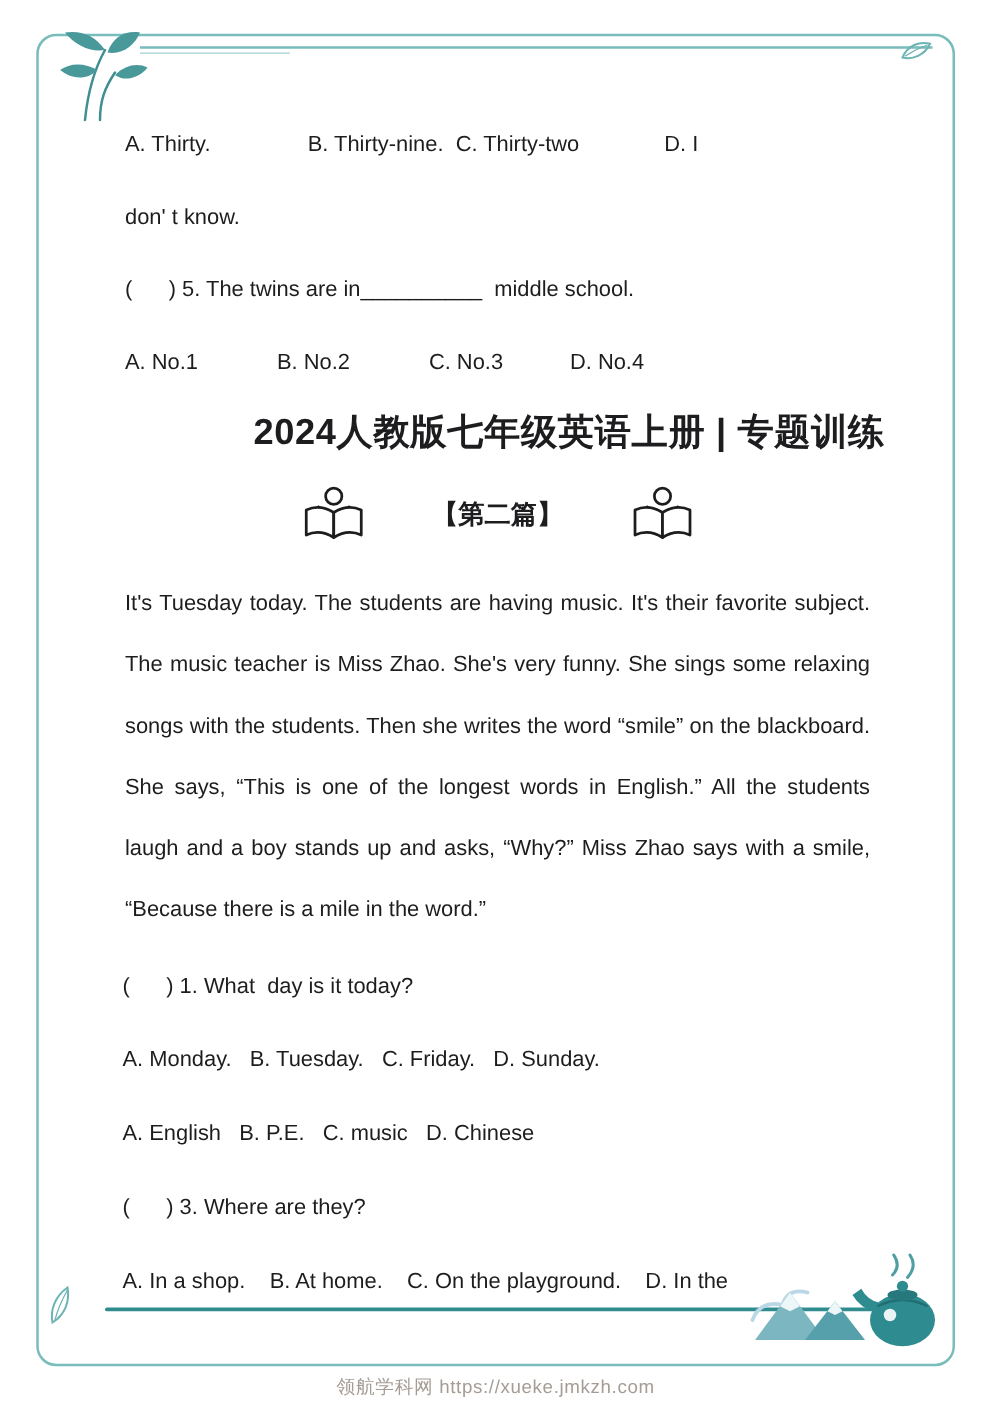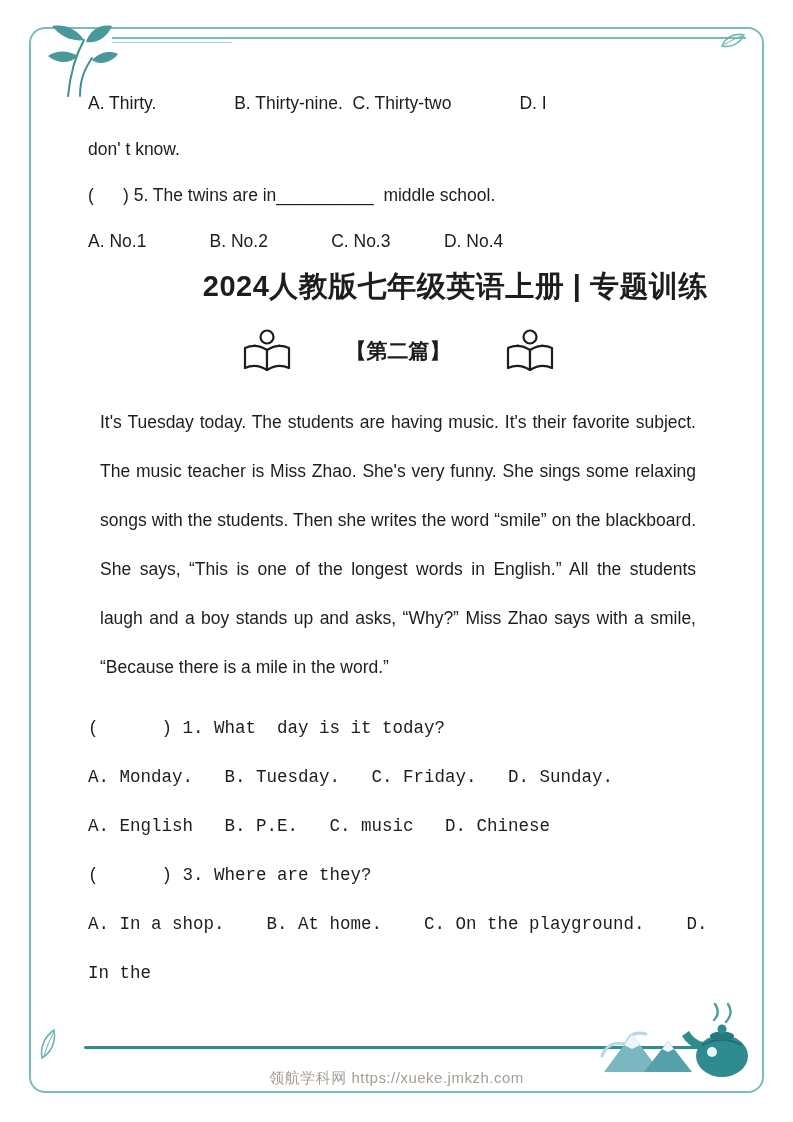--- a/index.html
+++ b/index.html
@@ -26,42 +26,42 @@
   .top-rule::after {
     content: ""; position: absolute; left: 0; top: 5px;
     width: 120px; height: 1px; background: #a6d2d2;
   }
   .top-leaf { position: absolute; left: 720px; top: 32px; }
 
   .content {
     position: absolute; left: 88px; top: 80px; width: 620px;
     font-size: 17.5px;
   }
-  .line { margin: 0; line-height: 46px; white-space: pre-wrap; }
+  .line { margin: 12px; line-height: 46px; white-space: pre-wrap; }
   .title {
     margin: 0; font-weight: bold; font-size: 29px; line-height: 44px;
     text-align: right; letter-spacing: 0.5px;
   }
   .section-row {
     display: flex; align-items: center; justify-content: center;
     gap: 52px; height: 70px; margin-top: 8px; text-align: center;
   }
   .section-label { font-weight: bold; font-size: 21px; }
   .reader { display: inline-flex; }
   .passage { margin: 12px; line-height: 49px; text-align: justify; }
-  .qline { margin: 0; line-height: 49px; white-space: pre-wrap; font-family: Liberation Mono, monospace; }
+  .qline { margin: 10px; line-height: 49px; white-space: pre-wrap; }
 
   .bottom-rule {
     position: absolute; left: 84px; top: 1046px;
     width: 618px; height: 3px; background: #2f8d90; border-radius: 2px;
   }
   .flourish { position: absolute; left: 36px; top: 1026px; }
   .scenery { position: absolute; left: 596px; top: 996px; z-index: 2; }
   .footer-text {
-    position: absolute; left: 0; top: 1066px; width: 100%;
+    position: absolute; left: 0; top: 1098px; width: 100%;
     text-align: center; font-size: 15px; line-height: 24px;
     color: #a59d95; letter-spacing: 0.5px;
   }
 </style>
 </head>
 <body>
 
 <div class="page">
 
   <div class="frame"></div>

